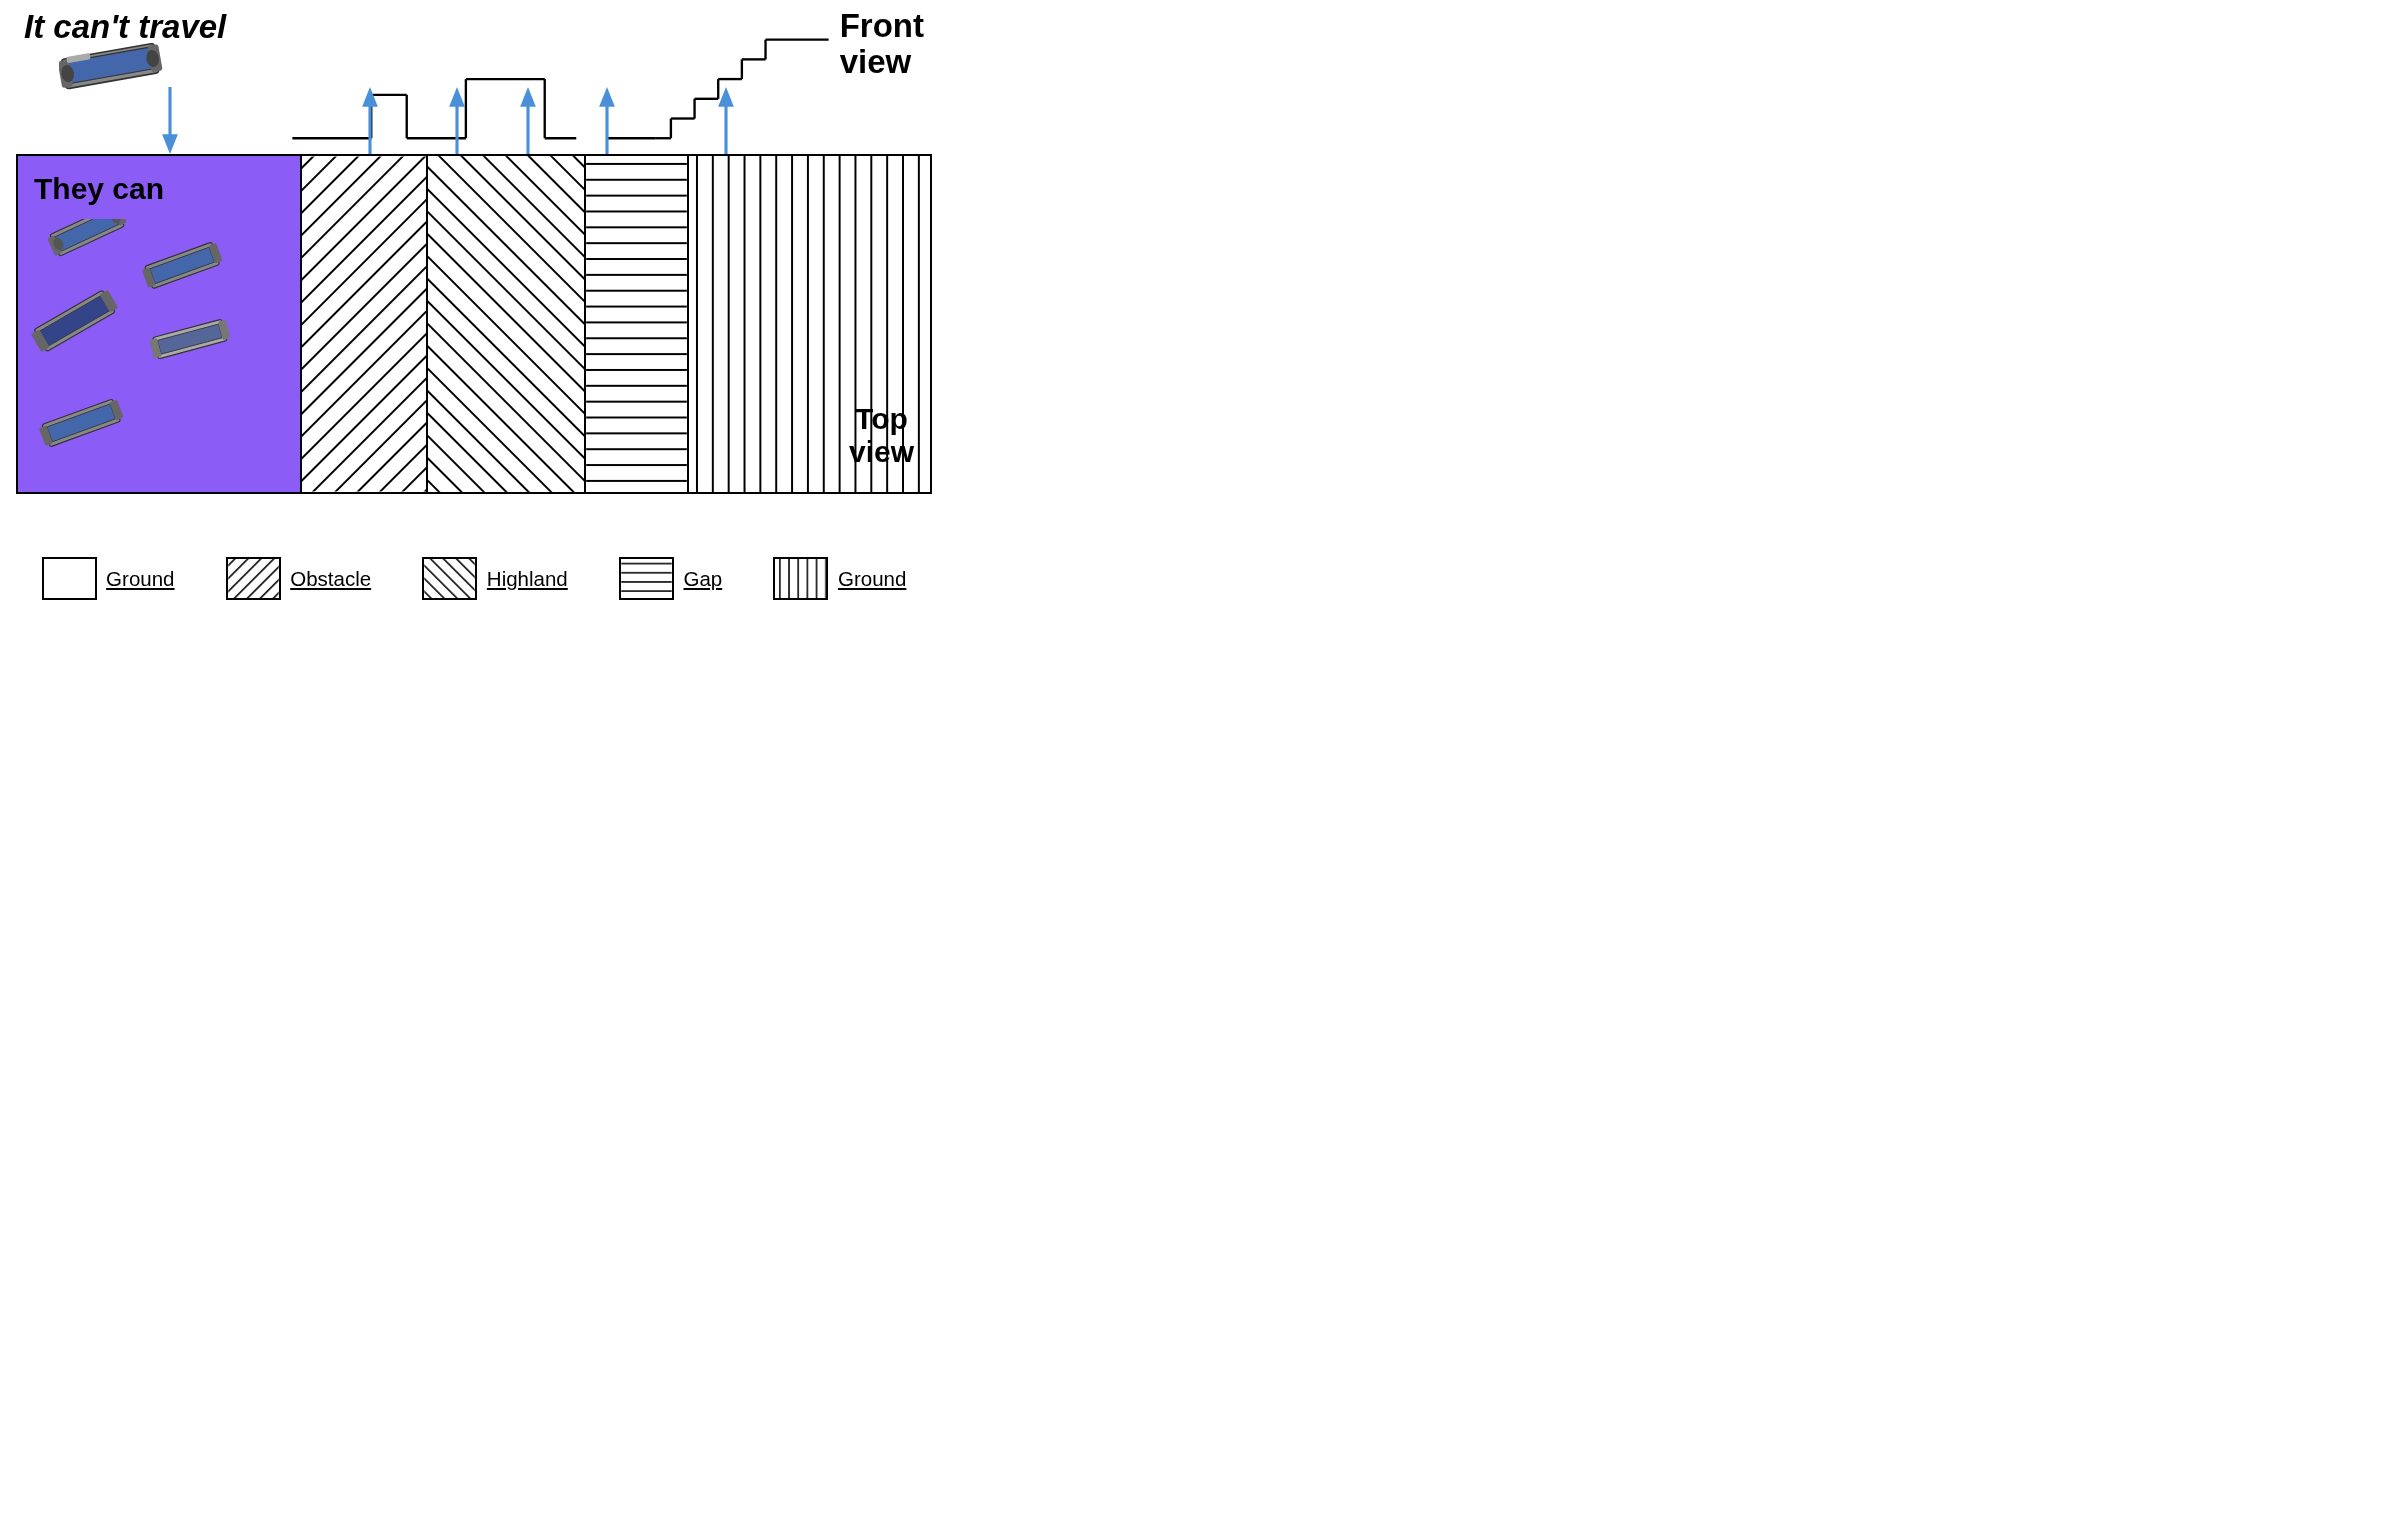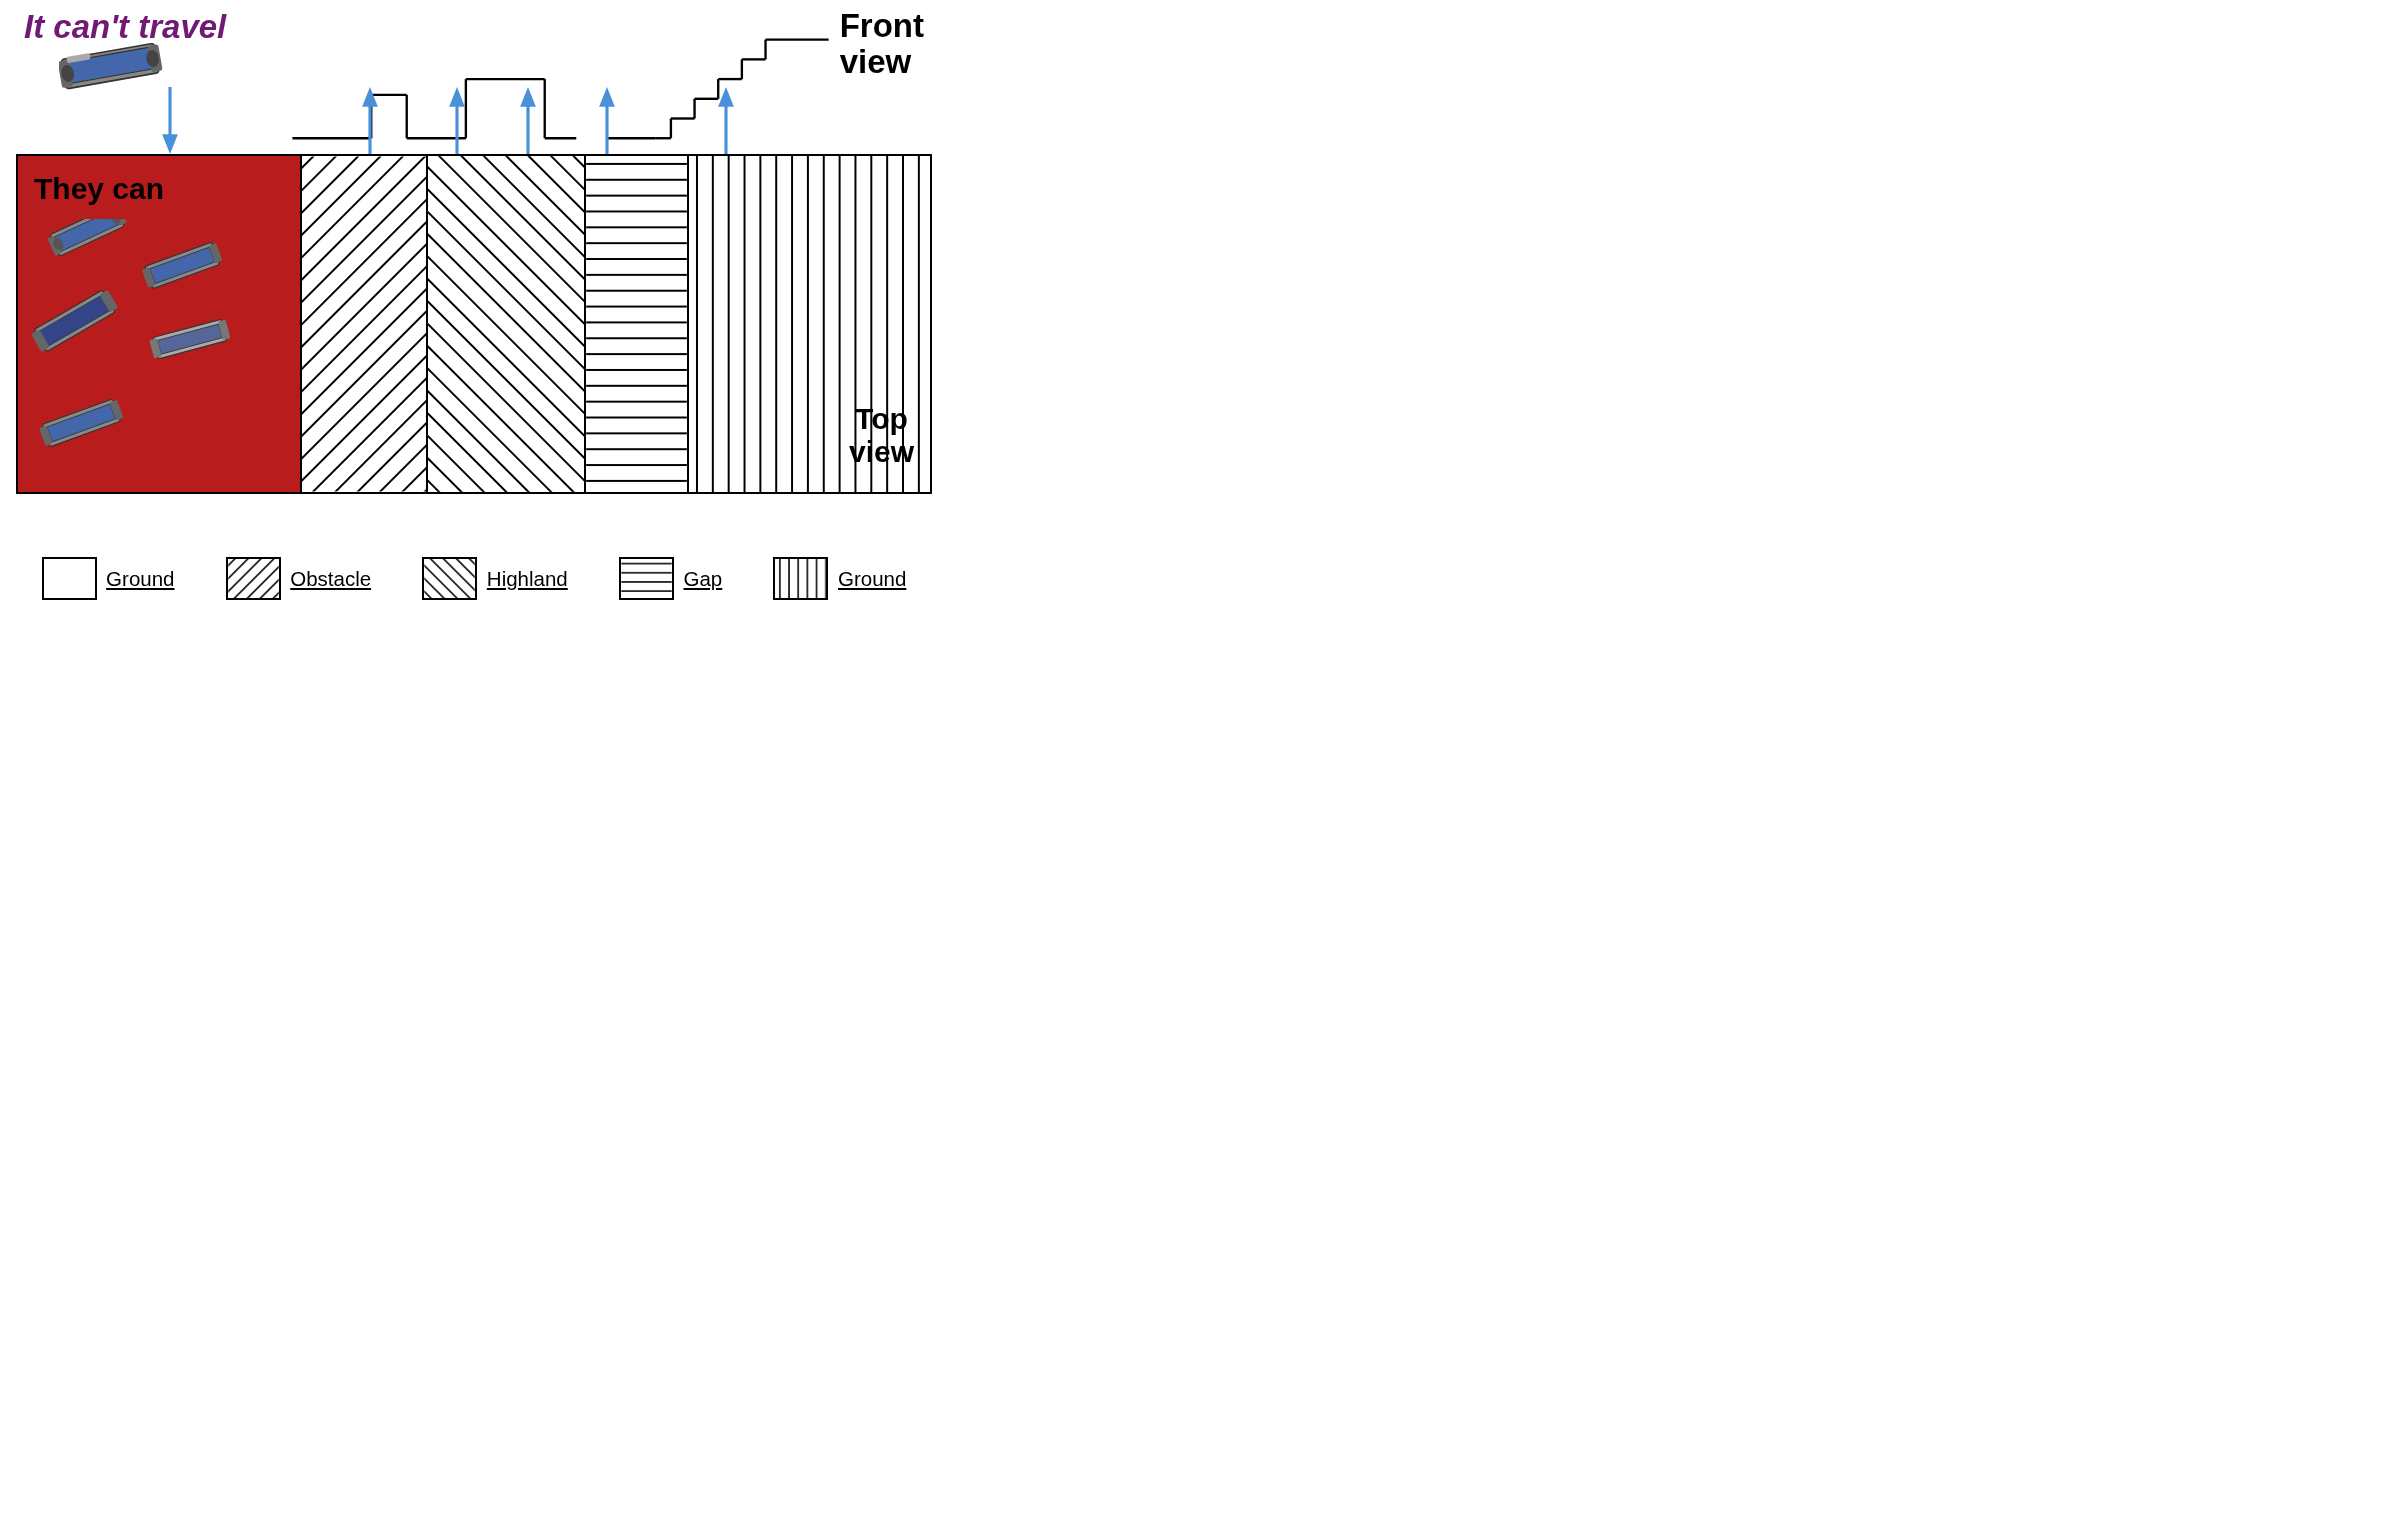--- a/index.html
+++ b/index.html
@@ -13,21 +13,21 @@
     }
 
     
     .title-cant-travel {
       position: absolute;
       top: 8px;
       left: 24px;
       font-size: 33px;
       font-weight: bold;
       font-style: italic;
-      color: #701a75;
+      color: #000000;
     }
 
     .title-front-view {
       position: absolute;
       top: 8px;
       right: 24px;
       font-size: 33px;
       font-weight: bold;
       color: #000;
       text-align: left;
@@ -44,21 +44,21 @@
       border: 2.4px solid #000;
       display: flex;
       flex-direction: row;
     }
 
     
     .panel-ground {
       flex: 0 0 284px;
       position: relative;
       border-right: 2.4px solid #000;
-      background: #b91c1c;
+      background: #8b5cf6;
       overflow: hidden;
     }
 
     .they-can-text {
       position: absolute;
       top: 16px;
       left: 16px;
       font-size: 30px;
       font-weight: bold;
       color: #000;

